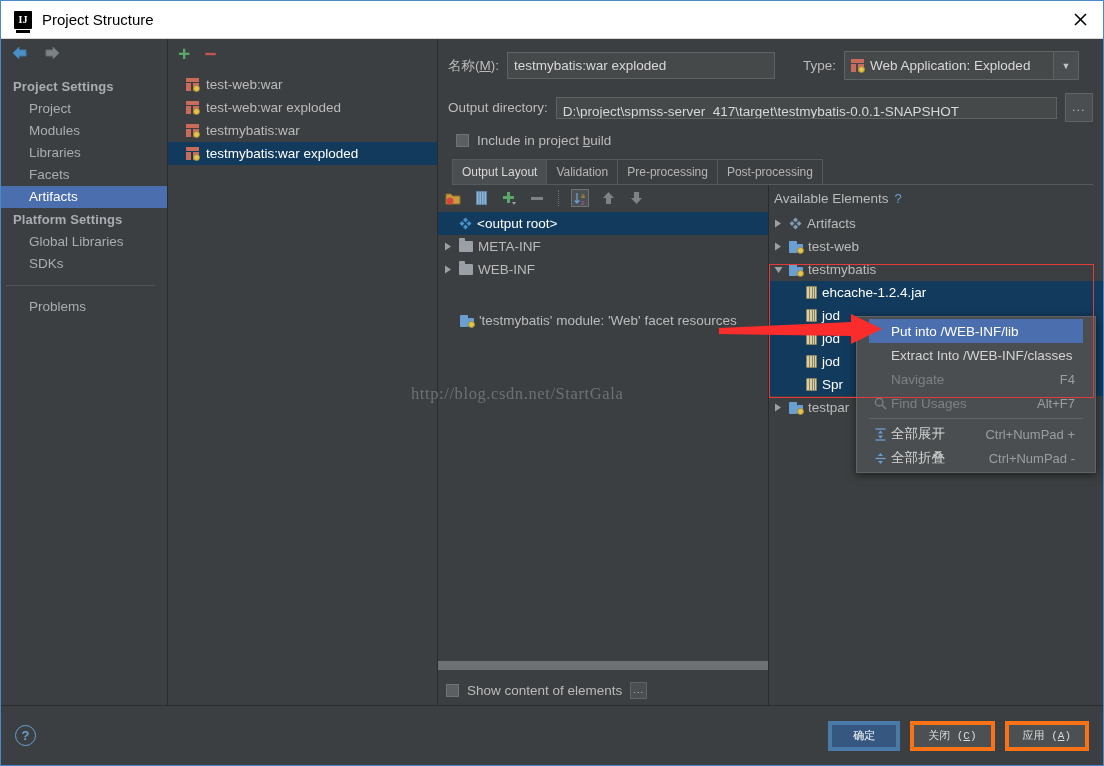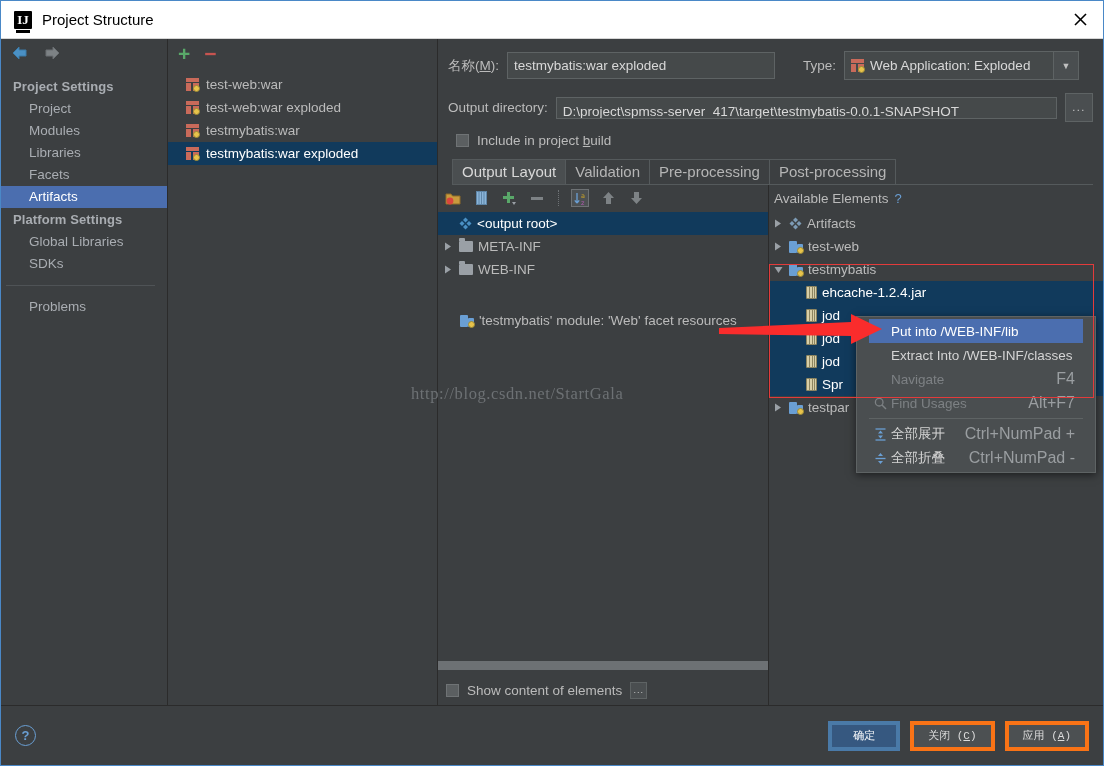--- a/index.html
+++ b/index.html
@@ -26,21 +26,21 @@
     border-bottom:1px solid #d6d6d6;
   }
   .ij-logo {
     width:18px; height:18px; margin-left:13px; margin-right:10px;
     position:relative; flex:0 0 18px;
   }
   .ij-logo .bx {
     position:absolute; inset:0; background:#000; border-radius:1px;
   }
   .ij-logo .ij {
-    position:absolute; inset:0; color:#fff; font-size:13px; font-weight:bold;
+    position:absolute; inset:0; color:#fff; font-size:10px; font-weight:bold;
     display:flex; align-items:center; justify-content:center;
     font-family:"Liberation Serif", serif; letter-spacing:0px;
   }
   .ij-logo .bar {
     position:absolute; left:2px; right:2px; bottom:-4px; height:3px; background:#000;
   }
   .title-text { font-size:15px; color:#000; font-weight:400; }
   .title-close {
     margin-left:auto; width:46px; height:38px;
     display:flex; align-items:center; justify-content:center;
@@ -137,21 +137,21 @@
     width:13px; height:13px; background:#5b5f61; border:1px solid #6f7375; flex:0 0 13px;
   }
   .chklbl { font-size:13.5px; color:#bbbbbb; }
 
   
   .tabs {
     display:flex; margin:11px 0 0 4px; align-items:flex-end;
     border-bottom:1px solid #555a5c;
   }
   .tab {
-    font-size:15px; color:#b5b5b5; padding:4px 9px 16px 9px;
+    font-size:12px; color:#b5b5b5; padding:4px 9px 16px 9px;
     border:1px solid #555a5c; border-bottom:none; background:#3c3f41;
     margin-right:-1px; cursor:default; height:25px; line-height:16px;
   }
   .tab.active { background:#4a4e50; color:#d8d8d8; }
 
   
   .panes { flex:1 1 auto; display:flex; min-height:0; position:relative; }
   .pane-left { width:330px; flex:0 0 330px; display:flex; flex-direction:column; min-width:0; }
   .pane-right { flex:1 1 auto; display:flex; flex-direction:column; min-width:0; position:relative;}
 
@@ -233,21 +233,21 @@
     box-shadow:0 2px 8px rgba(0,0,0,.55);
     z-index:40; padding:2px 12px;
   }
   .mi {
     display:flex; align-items:center; height:24px;
     font-size:13.5px; color:#d4d4d4; padding:0 8px 0 22px; position:relative;
     white-space:nowrap; cursor:default;
   }
   .mi.sel { background:#4b6eaf; color:#ffffff; }
   .mi.disabled { color:#7d8184; }
-  .mi .acc { margin-left:auto; padding-left:18px; font-size:16px; color:#9a9ea1; }
+  .mi .acc { margin-left:auto; padding-left:18px; font-size:13px; color:#9a9ea1; }
   .mi .mico { position:absolute; left:4px; top:50%; transform:translateY(-50%);
               width:14px; height:14px; display:flex; align-items:center; justify-content:center; }
   .menu-sep { height:1px; background:#5e6364; margin:3px 0; }
 
   
   .red-rect {
     position:absolute; left:768px; top:263px; width:325px; height:134px;
     border:1px solid #e33b3b; pointer-events:none; z-index:60;
   }
   .red-arrow { position:absolute; left:718px; top:310px; z-index:61; pointer-events:none; }

